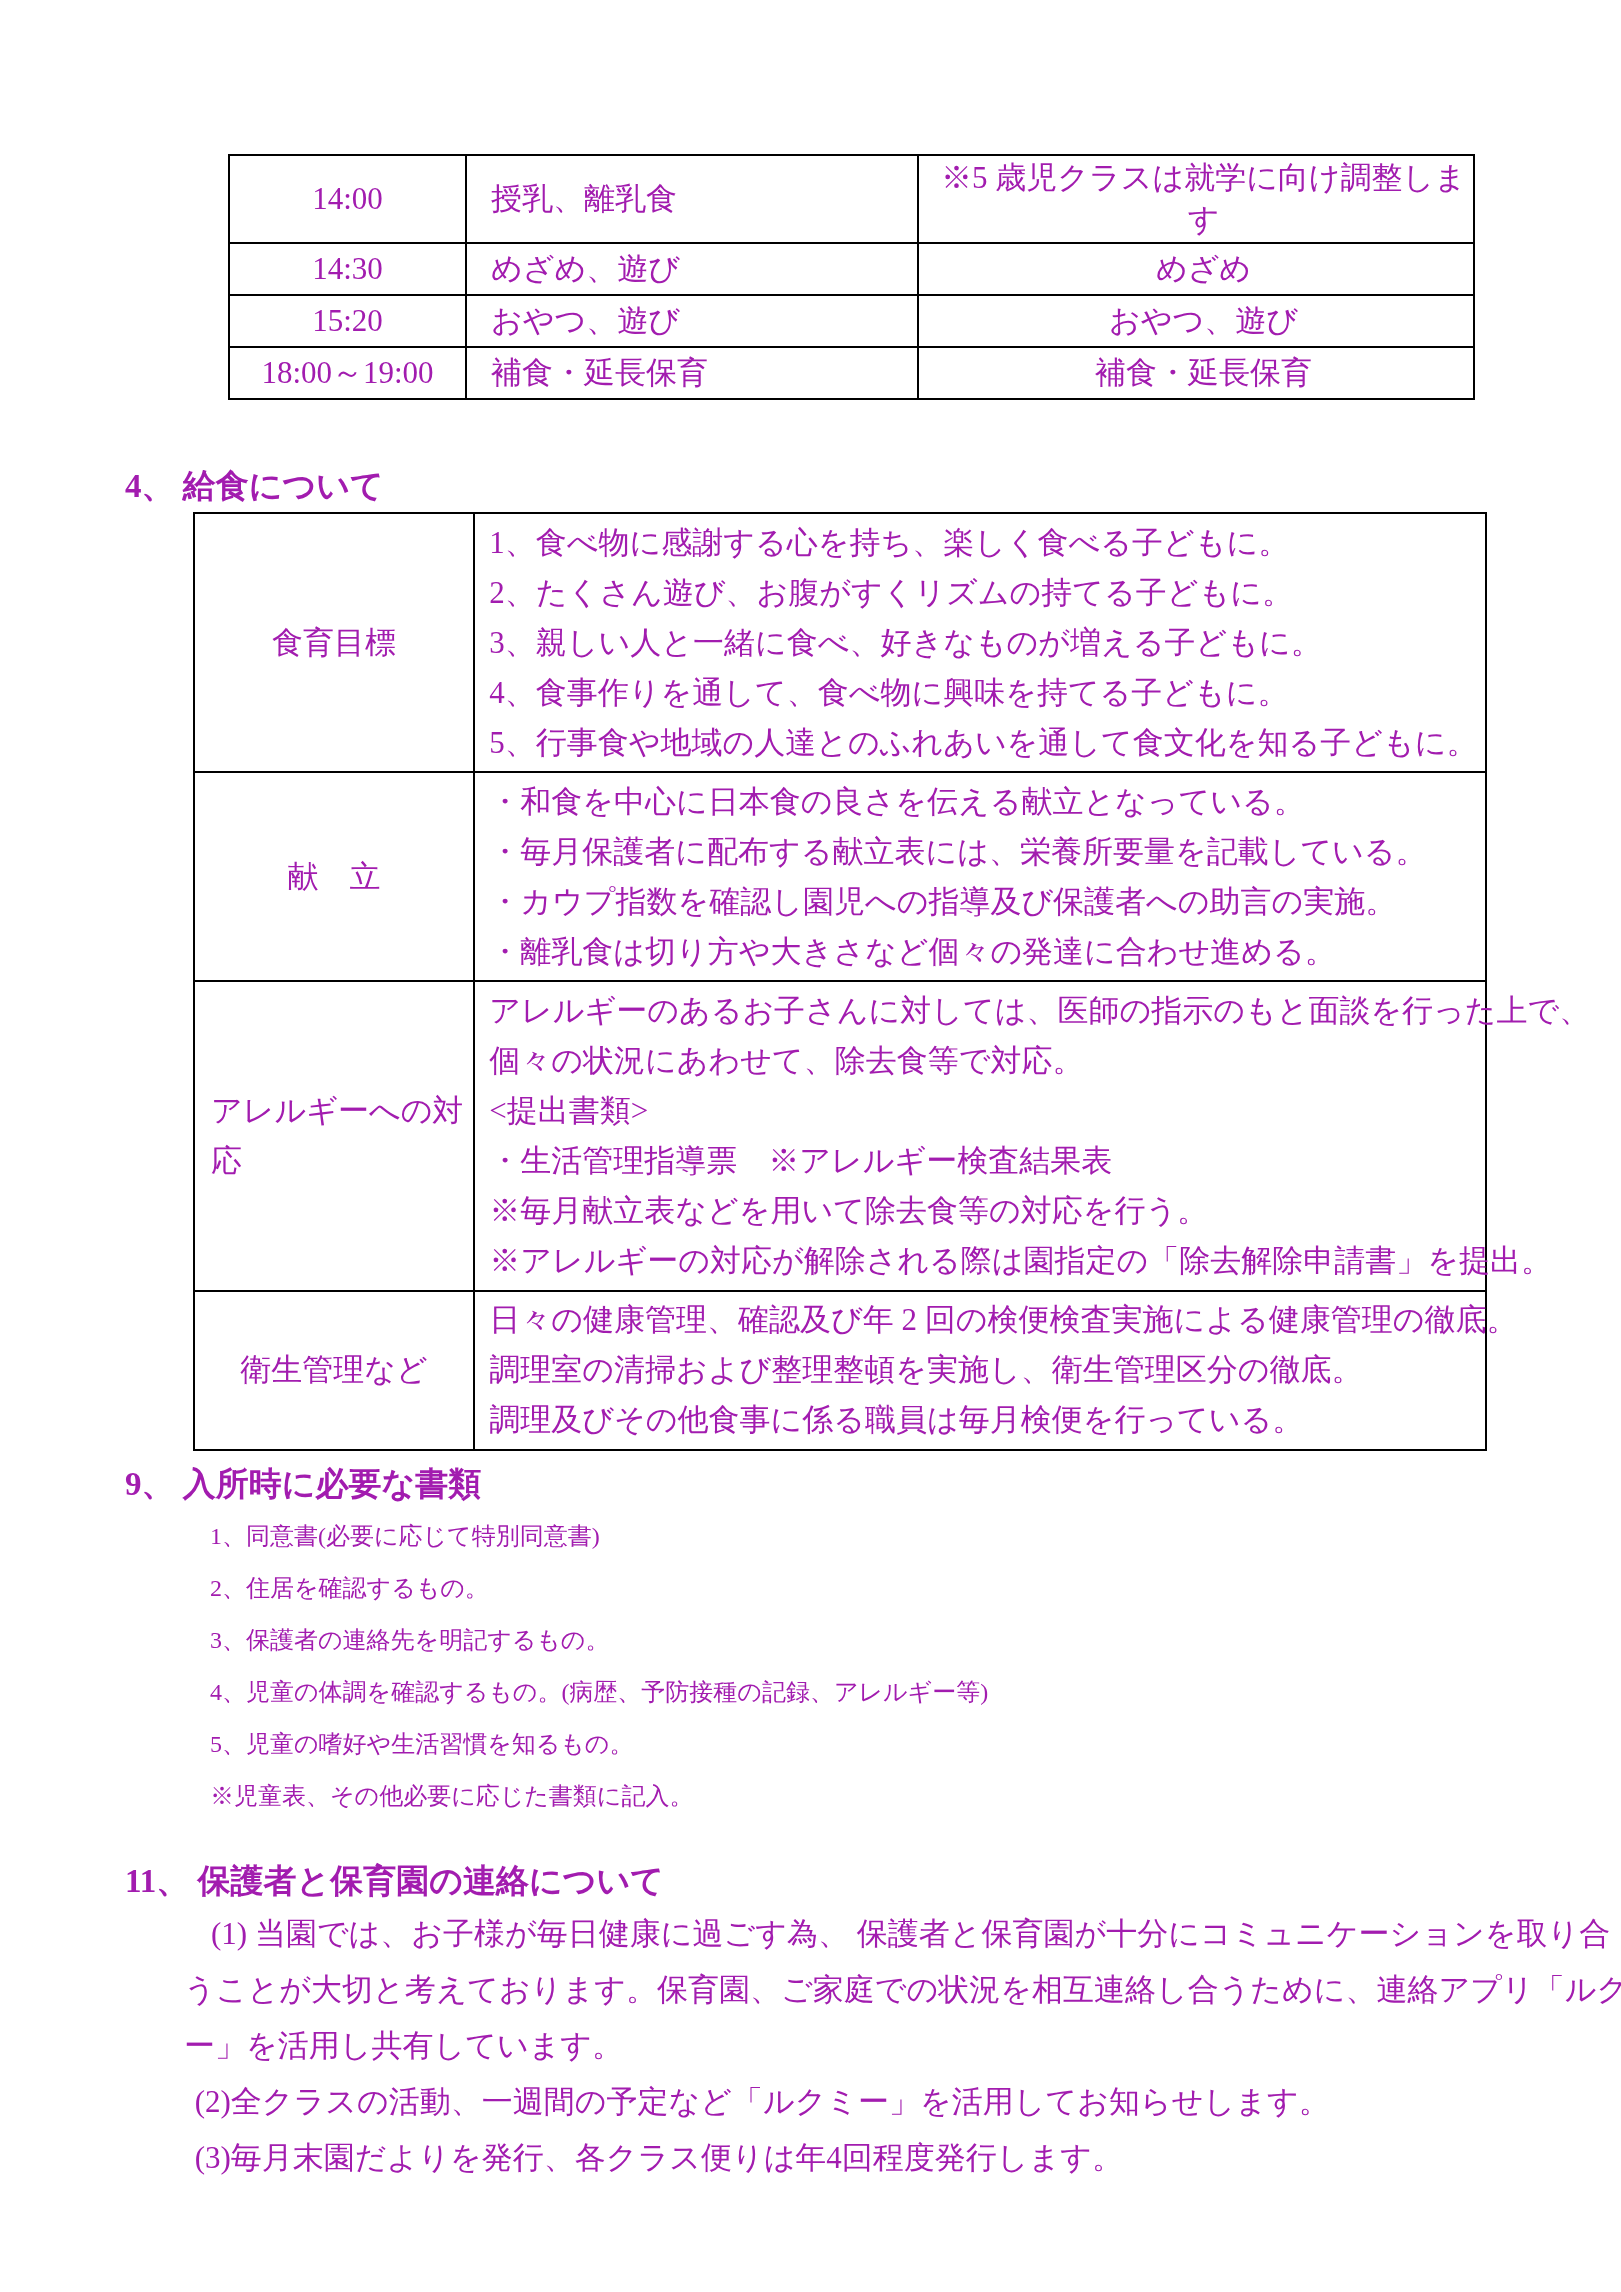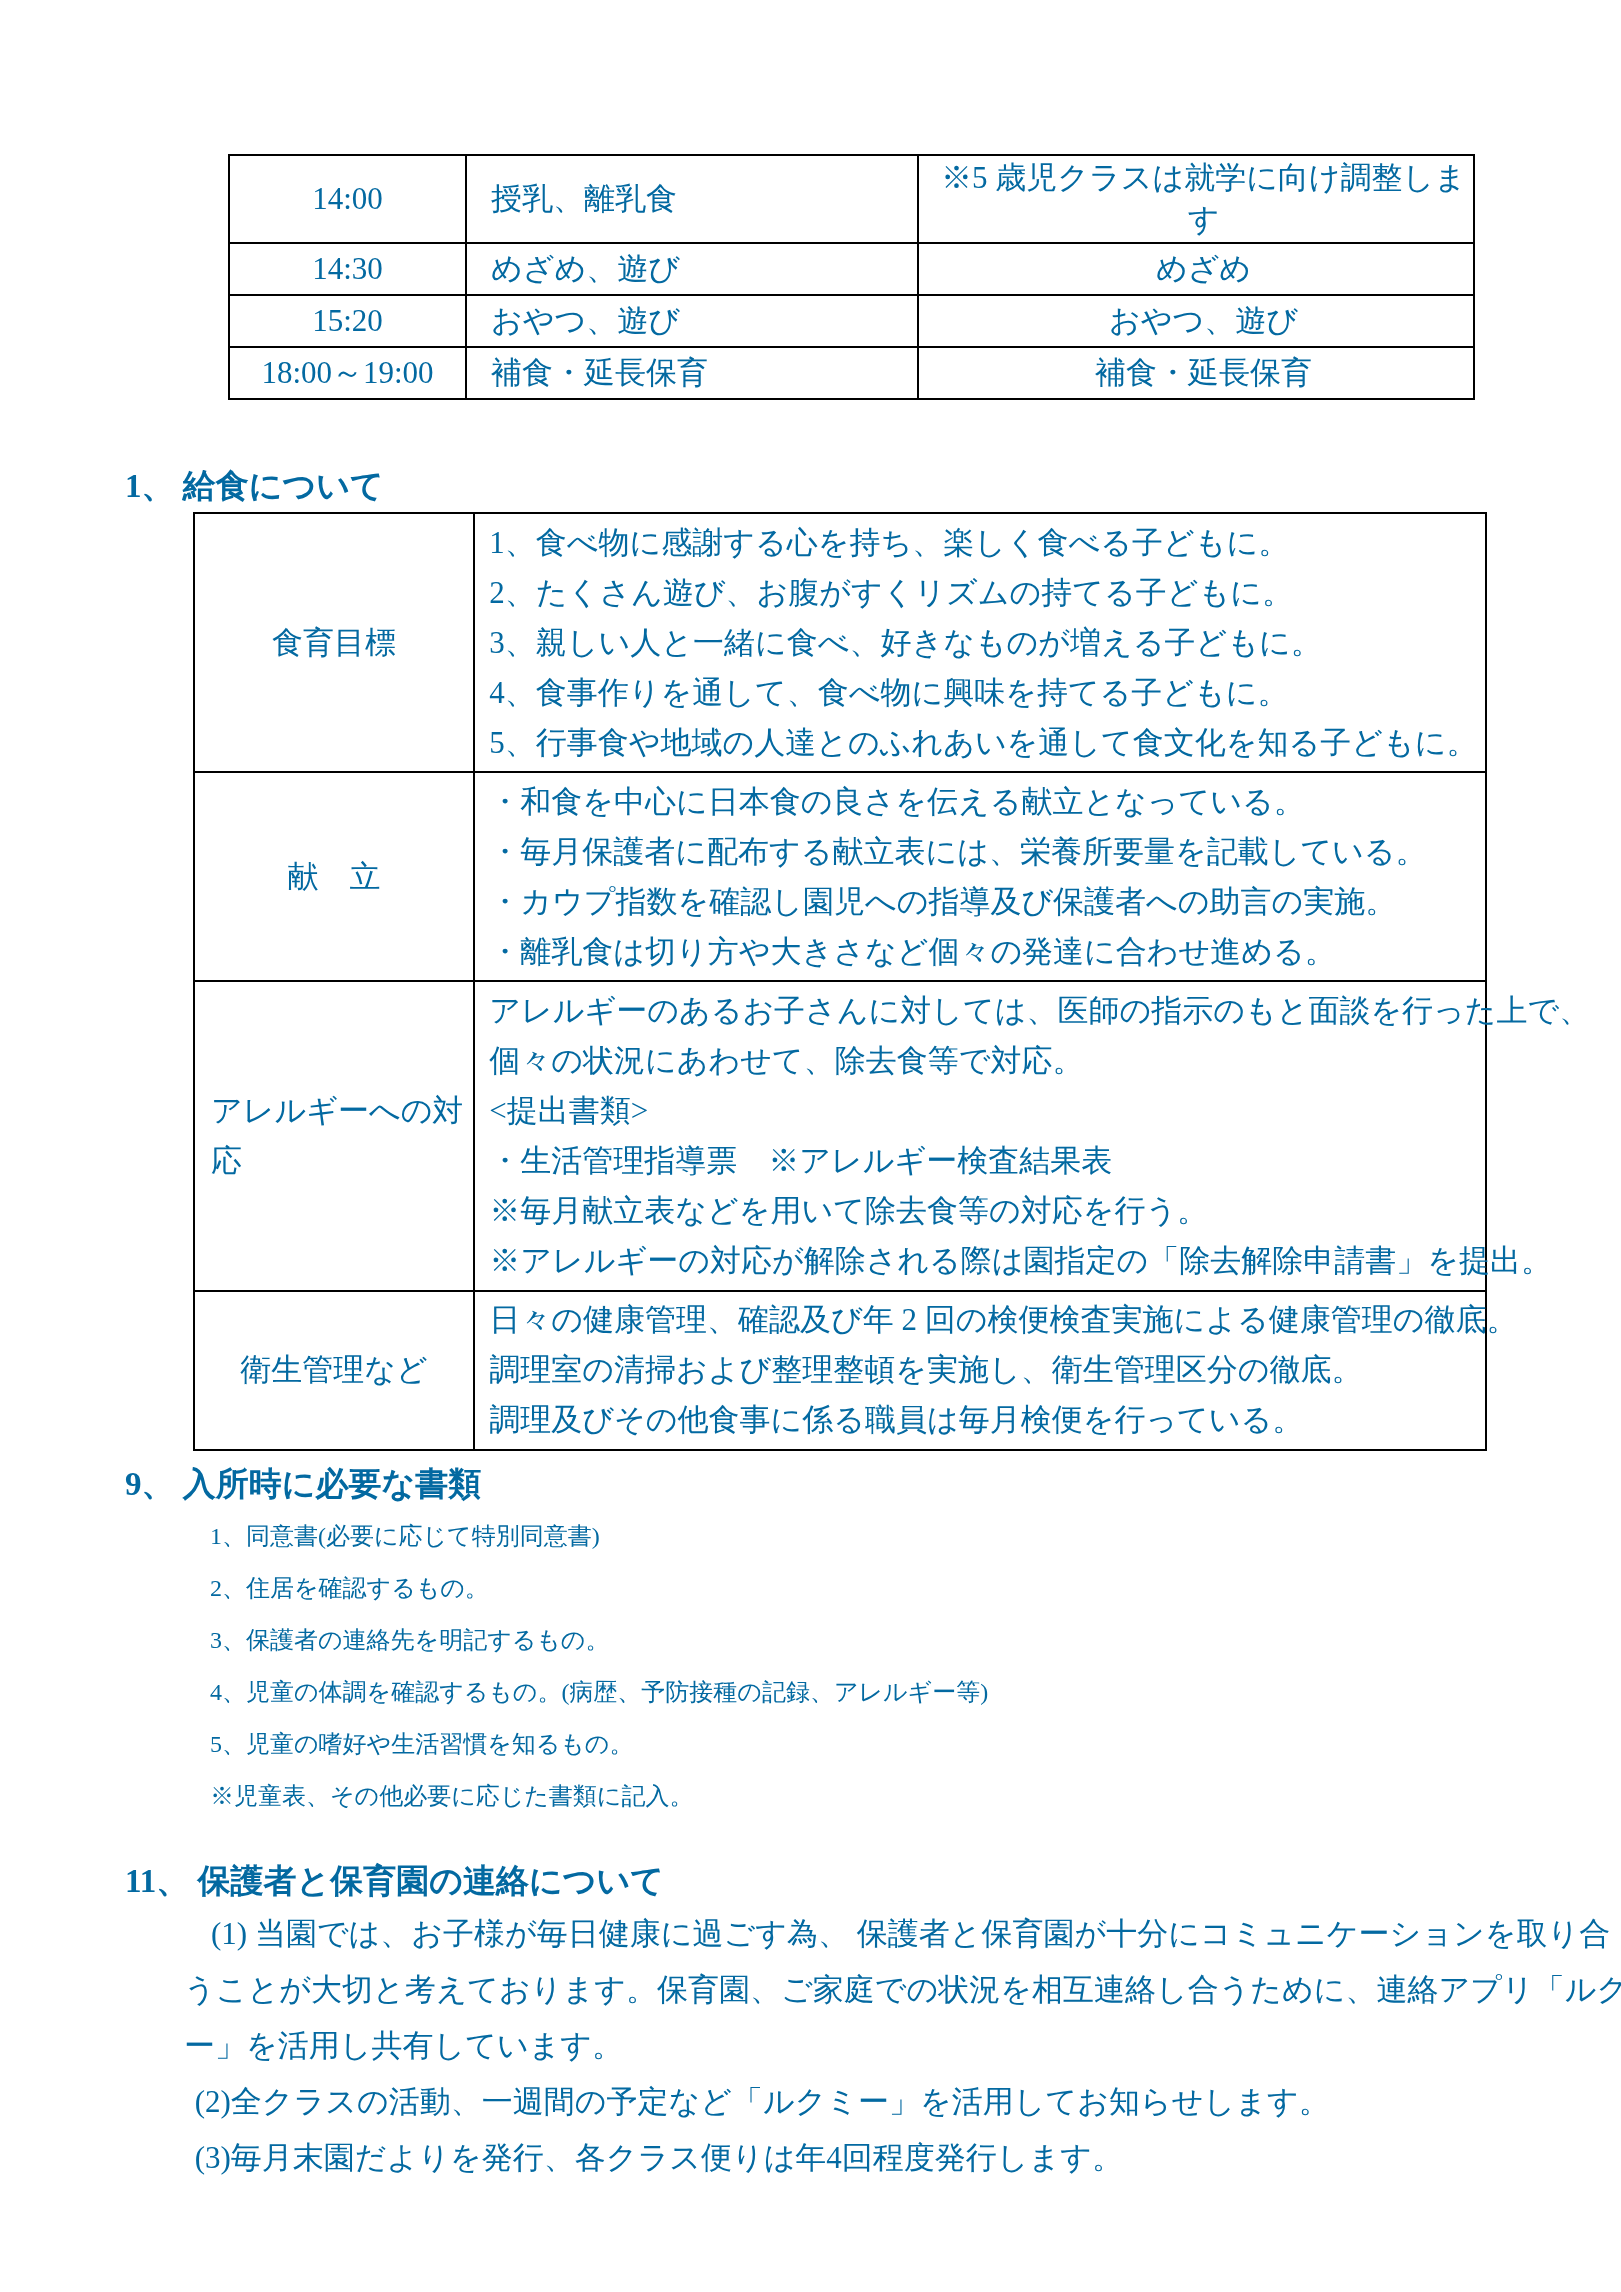--- a/index.html
+++ b/index.html
@@ -1,21 +1,21 @@
 <!DOCTYPE html>
 <html style="font-size:14.3px"><head>
 <meta charset="utf-8">
 <style>
   html,body { margin:0; padding:0; background:#e8e8e8; }
   .page {
     position:relative;
     width:1621px; height:2293px;
     margin:0 auto;
     background:#ffffff;
-    color:#0369a1;
+    color:#a21caf;
     font-family:"Liberation Serif","DejaVu Serif",serif;
     overflow:hidden;
   }
   table { border-collapse:collapse; table-layout:fixed; }
   td { border:2.7px solid #000; font-size:31px; vertical-align:middle; }
 
   
   .t1 { position:absolute; left:228px; top:154px; width:1196px; }
   .t1 td { height:48px; }
   .t1 .c-time { width:233px; text-align:center; }
@@ -75,21 +75,21 @@
         <td class="c-note">おやつ、遊び</td>
       </tr>
       <tr>
         <td class="c-time">18:00～19:00</td>
         <td class="c-act">補食・延長保育</td>
         <td class="c-note">補食・延長保育</td>
       </tr>
     </tbody>
   </table>
 
-  <div class="sec-heading h9">1、 給食について</div>
+  <div class="sec-heading h9">4、 給食について</div>
 
   <table class="t2">
     <tbody>
       <tr>
         <td class="c-label">食育目標</td>
         <td class="c-body">
           <div class="line">1、食べ物に感謝する心を持ち、楽しく食べる子どもに。</div>
           <div class="line">2、たくさん遊び、お腹がすくリズムの持てる子どもに。</div>
           <div class="line">3、親しい人と一緒に食べ、好きなものが増える子どもに。</div>
           <div class="line">4、食事作りを通して、食べ物に興味を持てる子どもに。</div>

